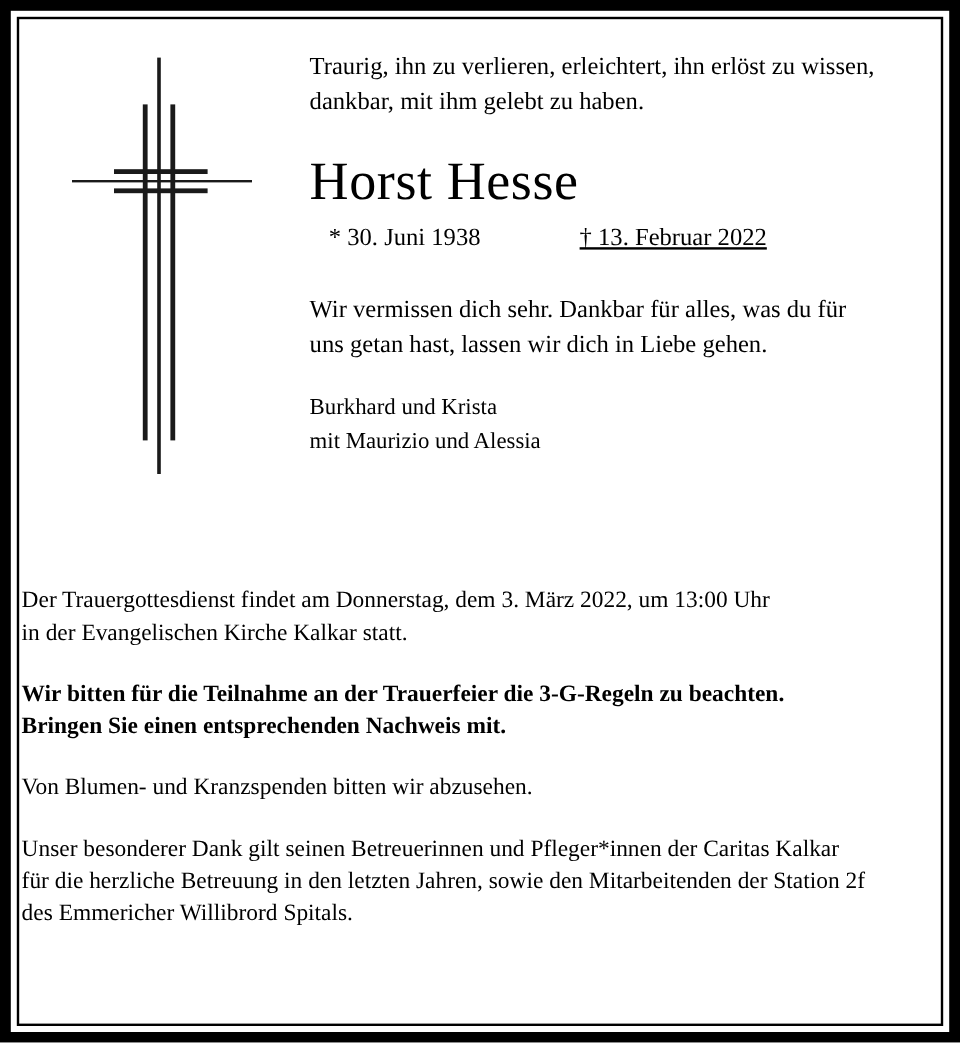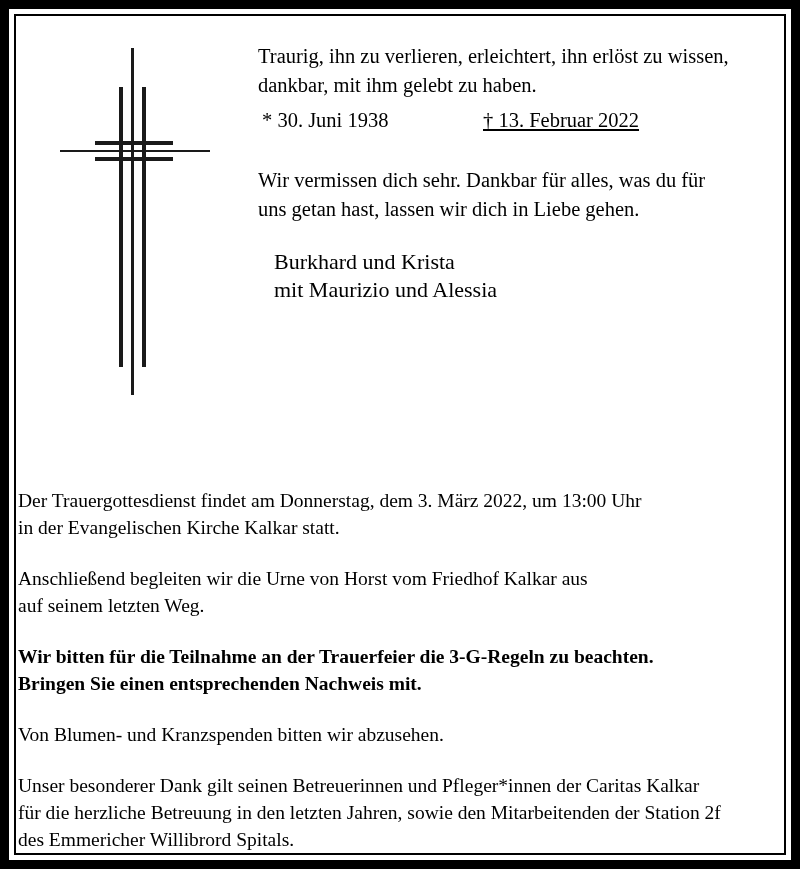--- a/index.html
+++ b/index.html
@@ -83,35 +83,34 @@
     margin-top: 24px;
     letter-spacing: 0.5px;
   }
   .dates {
     position: relative;
     font-size: 20.5px;
     line-height: 28px;
     margin-top: 6px;
     height: 28px;
   }
-  .date-born { position: absolute; left: 4px; top: 0; }
+  .date-born { position: absolute; left: 16px; top: 0; }
   .date-died { position: absolute; left: 225px; top: 0; text-decoration: underline; }
 
   .farewell {
     font-size: 20.5px;
     line-height: 29px;
     margin-top: 32px;
     white-space: pre-line;
   }
   .family-group {
-    font-size: 22px;
+    font-size: 19px;
     line-height: 28px;
     margin-top: 24px;
     white-space: pre-line;
-    margin-left: 16px;
   }
 
   
   .lower-col {
     position: absolute;
     left: 18px;
     top: 487px;
     width: 760px;
   }
   .para {
@@ -140,39 +139,38 @@
       <span class="h-long"></span>
       <span class="h-upper"></span>
       <span class="h-lower"></span>
     </div>
 
     <div class="upper-col">
 
       <div class="quote">Traurig, ihn zu verlieren, erleichtert, ihn erlöst zu wissen,
 dankbar, mit ihm gelebt zu haben.</div>
 
+      <div class="name">Horst Hesse</div>
 
       <div class="dates">
         <span class="date-born">* 30. Juni 1938</span>
         <span class="date-died">† 13. Februar 2022</span>
       </div>
 
       <div class="farewell">Wir vermissen dich sehr. Dankbar für alles, was du für
 uns getan hast, lassen wir dich in Liebe gehen.</div>
 
       <div class="family-group">Burkhard und Krista
 mit Maurizio und Alessia</div>
 
     </div>
 
     <div class="lower-col">
       <p class="para">Der Trauergottesdienst findet am Donnerstag, dem 3. März 2022, um 13:00 Uhr
 in der Evangelischen Kirche Kalkar statt.</p>
-      <p class="para">Anschließend begleiten wir die Urne von Horst vom Friedhof Kalkar aus
-auf seinem letzten Weg.</p>
       <p class="para bold">Wir bitten für die Teilnahme an der Trauerfeier die 3-G-Regeln zu beachten.
 Bringen Sie einen entsprechenden Nachweis mit.</p>
       <p class="para">Von Blumen- und Kranzspenden bitten wir abzusehen.</p>
       <p class="para last">Unser besonderer Dank gilt seinen Betreuerinnen und Pfleger*innen der Caritas Kalkar
 für die herzliche Betreuung in den letzten Jahren, sowie den Mitarbeitenden der Station 2f
 des Emmericher Willibrord Spitals.</p>
     </div>
 
   </div>
 </div>

